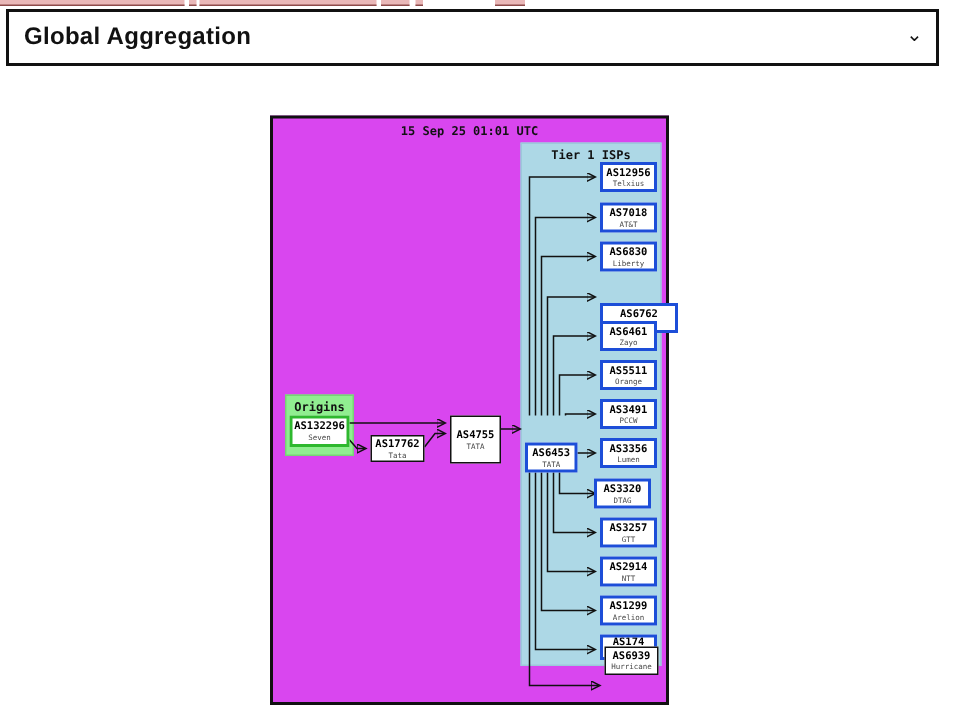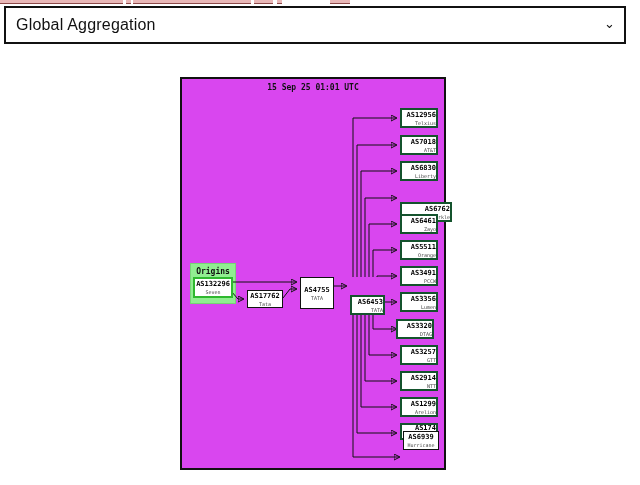--- a/index.html
+++ b/index.html
@@ -5,21 +5,21 @@
   html,body{margin:0;padding:0;background:#fff;}
   #screen{position:relative;width:640px;height:485px;background:#fff;overflow:hidden;
           font-family:"Liberation Sans",sans-serif;}
 
   
   .topfrag{position:absolute;top:0;height:3px;background:#e9b8b8;border-bottom:1px solid #8d4a4a;}
 
   
   #agg-select{position:absolute;left:4px;top:6px;width:622px;height:38px;border:2px solid #111;
               background:#fff;box-sizing:border-box;display:flex;align-items:center;cursor:pointer;}
-  #agg-select .val{font-weight:normal;font-size:16px;color:#111;padding-left:10px;letter-spacing:0.2px;}
+  #agg-select .val{font-weight:bold;font-size:16px;color:#111;padding-left:10px;letter-spacing:0.2px;}
   #agg-select .chev{position:absolute;right:9px;top:50%;transform:translateY(-58%);
                     font-size:13px;color:#111;font-family:"DejaVu Sans",sans-serif;}
 
   
   #diagram{position:absolute;left:180px;top:77px;width:262px;height:389px;border:2px solid #111;
            background:#d946ef;font-family:"DejaVu Sans Mono","Liberation Mono",monospace;}
   #diagram .ts{position:absolute;left:0;top:4px;width:100%;text-align:center;
                font-size:8px;font-weight:bold;color:#111;}
 
   .cluster{position:absolute;box-sizing:border-box;}
@@ -28,21 +28,21 @@
   .cluster .clabel{position:absolute;top:3px;left:0;width:100%;text-align:center;
                    font-size:8px;font-weight:bold;color:#111;white-space:nowrap;}
 
   svg.edges{position:absolute;left:0;top:0;width:262px;height:389px;overflow:visible;}
   svg.edges path{fill:none;stroke:#111;stroke-width:1;}
 
   .node{position:absolute;box-sizing:border-box;background:#fff;text-align:center;
         display:flex;flex-direction:column;justify-content:center;cursor:pointer;overflow:hidden;}
   .node .asn{font-size:7px;font-weight:bold;color:#000;line-height:9px;white-space:nowrap;}
   .node .org{font-size:5px;color:#474747;line-height:6px;white-space:nowrap;}
-  .node-blue{border:2px solid #14532d;align-items:flex-end;}
+  .node-blue{border:2px solid #1d4ed8;}
   .node-black{border:1px solid #111;}
   .node-origin{border:2px solid #2eb82e;}
 </style>
 </head>
 <body>
 
 <div id="screen">
 
   <div class="topfrag" style="left:0;width:123px"></div>
   <div class="topfrag" style="left:126px;width:5px"></div>
@@ -52,20 +52,23 @@
   <div class="topfrag" style="left:330px;width:20px"></div>
 
   <div id="agg-select">
     <span class="val">Global Aggregation</span>
     <span class="chev">⌄</span>
   </div>
 
   <div id="diagram">
     <div class="ts">15 Sep 25 01:01 UTC</div>
 
+    <div id="cluster-tier1" class="cluster">
+      <div class="clabel">Tier 1 ISPs</div>
+    </div>
     <div id="cluster-origins" class="cluster">
       <div class="clabel">Origins</div>
     </div>
 
     <svg class="edges" xmlns="http://www.w3.org/2000/svg">
       <defs>
         <marker id="arr" markerWidth="7" markerHeight="7" refX="5" refY="3" orient="auto">
           <path d="M0,0 L6,3 L0,6 z" fill="#111" stroke="none"></path>
         </marker>
       </defs>

